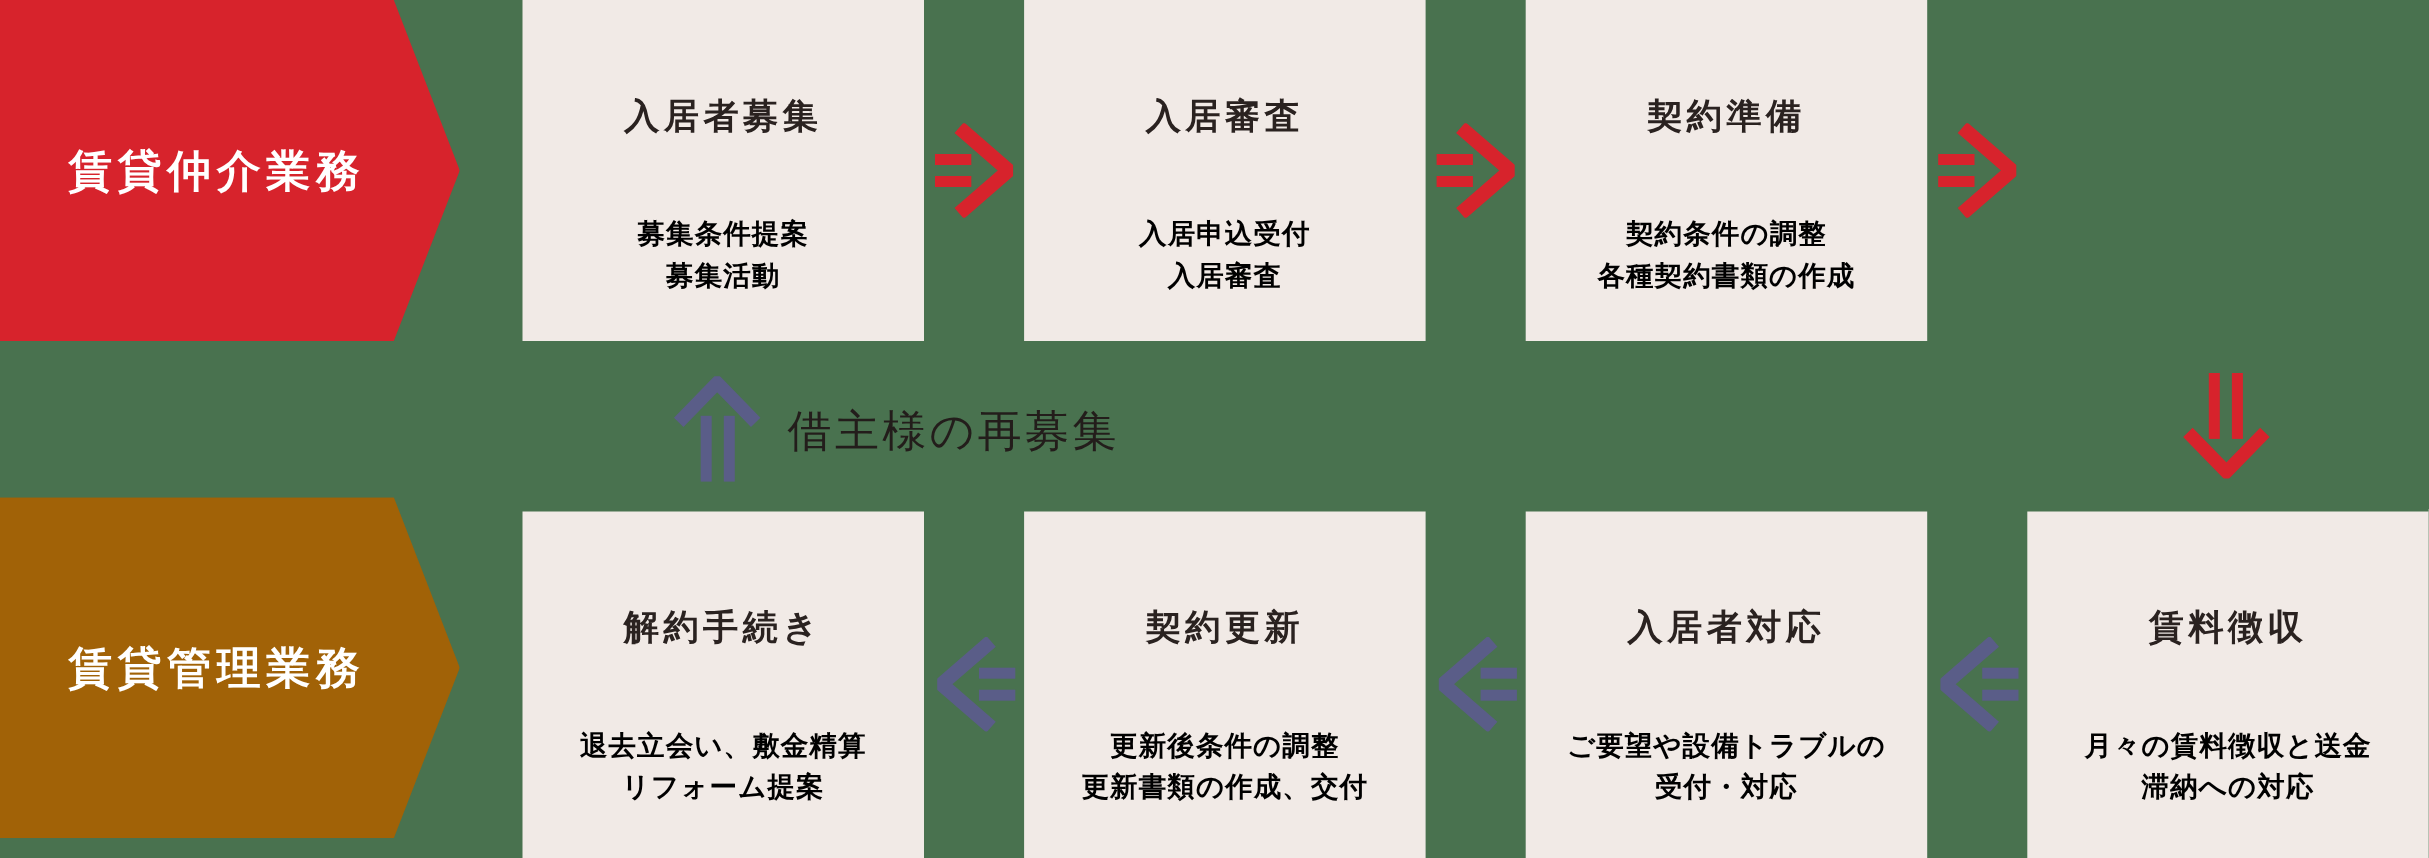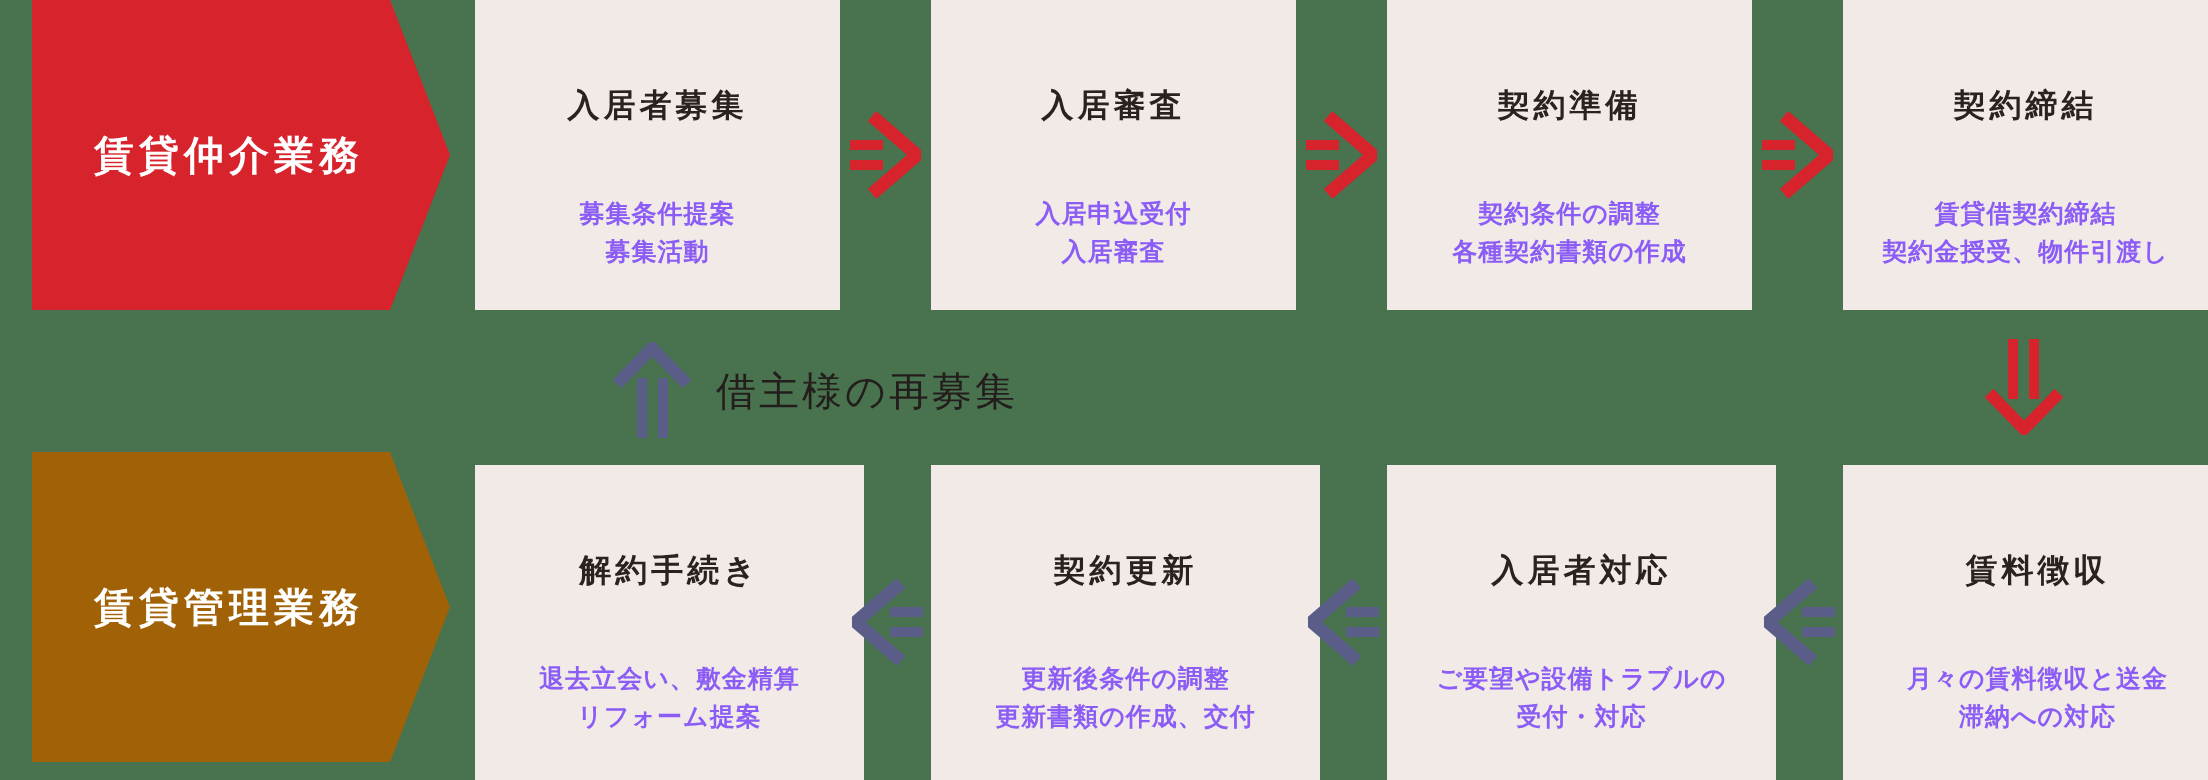--- a/index.html
+++ b/index.html
@@ -16,62 +16,61 @@
   
   .lane-chevron {
     position: absolute;
     left: 0;
     width: 418px;
     height: 310px;
     display: flex;
     align-items: center;
     justify-content: center;
     clip-path: polygon(0 0, 358px 0, 418px 155px, 358px 310px, 0 310px);
-    margin-left: 32px;
   }
   .lane-chevron.top { top: 0; background: #D7232C; }
   .lane-chevron.bottom { top: 452px; background: #a16207; font-family: Liberation Mono, monospace; }
   .lane-label {
     color: #FFFFFF;
     font-size: 40px;
     font-weight: bold;
     letter-spacing: 5px;
     padding-right: 24px;
     white-space: nowrap;
   }
 
   
   .card {
     position: absolute;
     width: 365px;
     background: #F1EAE6;
   }
   .card.top-row { top: 0; height: 310px; }
-  .card.bottom-row { top: 465px; height: 315px; padding-left: 24px; }
+  .card.bottom-row { top: 465px; height: 315px; }
   .card-title {
     position: absolute;
     top: 84px;
     left: 0; right: 0;
     text-align: center;
     font-size: 32px;
     font-weight: bold;
     letter-spacing: 4px;
     color: #2A2220;
     white-space: nowrap;
   }
   .card-body {
     position: absolute;
     top: 194px;
     left: 0; right: 0;
     text-align: center;
     font-size: 25px;
     font-weight: 600;
     letter-spacing: 1px;
     line-height: 38px;
-    color: #8b5cf6;
+    color: #000000;
   }
   .card-body .line { display: block; white-space: nowrap; }
 
   
   .flow-arrow { position: absolute; }
   .ar1 { left: 849px;  top: 112px; }
   .ar2 { left: 1305px; top: 112px; }
   .ar3 { left: 1761px; top: 112px; }
   .al1 { left: 852px;  top: 579px; }
   .al2 { left: 1308px; top: 579px; }
@@ -117,27 +116,20 @@
       <span class="line">入居審査</span>
     </div>
   </div>
   <div class="card top-row" style="left:1387px">
     <div class="card-title">契約準備</div>
     <div class="card-body">
       <span class="line">契約条件の調整</span>
       <span class="line">各種契約書類の作成</span>
     </div>
   </div>
-  <div class="card top-row" style="left:1843px">
-    <div class="card-title">契約締結</div>
-    <div class="card-body">
-      <span class="line">賃貸借契約締結</span>
-      <span class="line">契約金授受、物件引渡し</span>
-    </div>
-  </div>
 
   <div class="card bottom-row" style="left:475px">
     <div class="card-title">解約手続き</div>
     <div class="card-body">
       <span class="line">退去立会い、敷金精算</span>
       <span class="line">リフォーム提案</span>
     </div>
   </div>
   <div class="card bottom-row" style="left:931px">
     <div class="card-title">契約更新</div>

